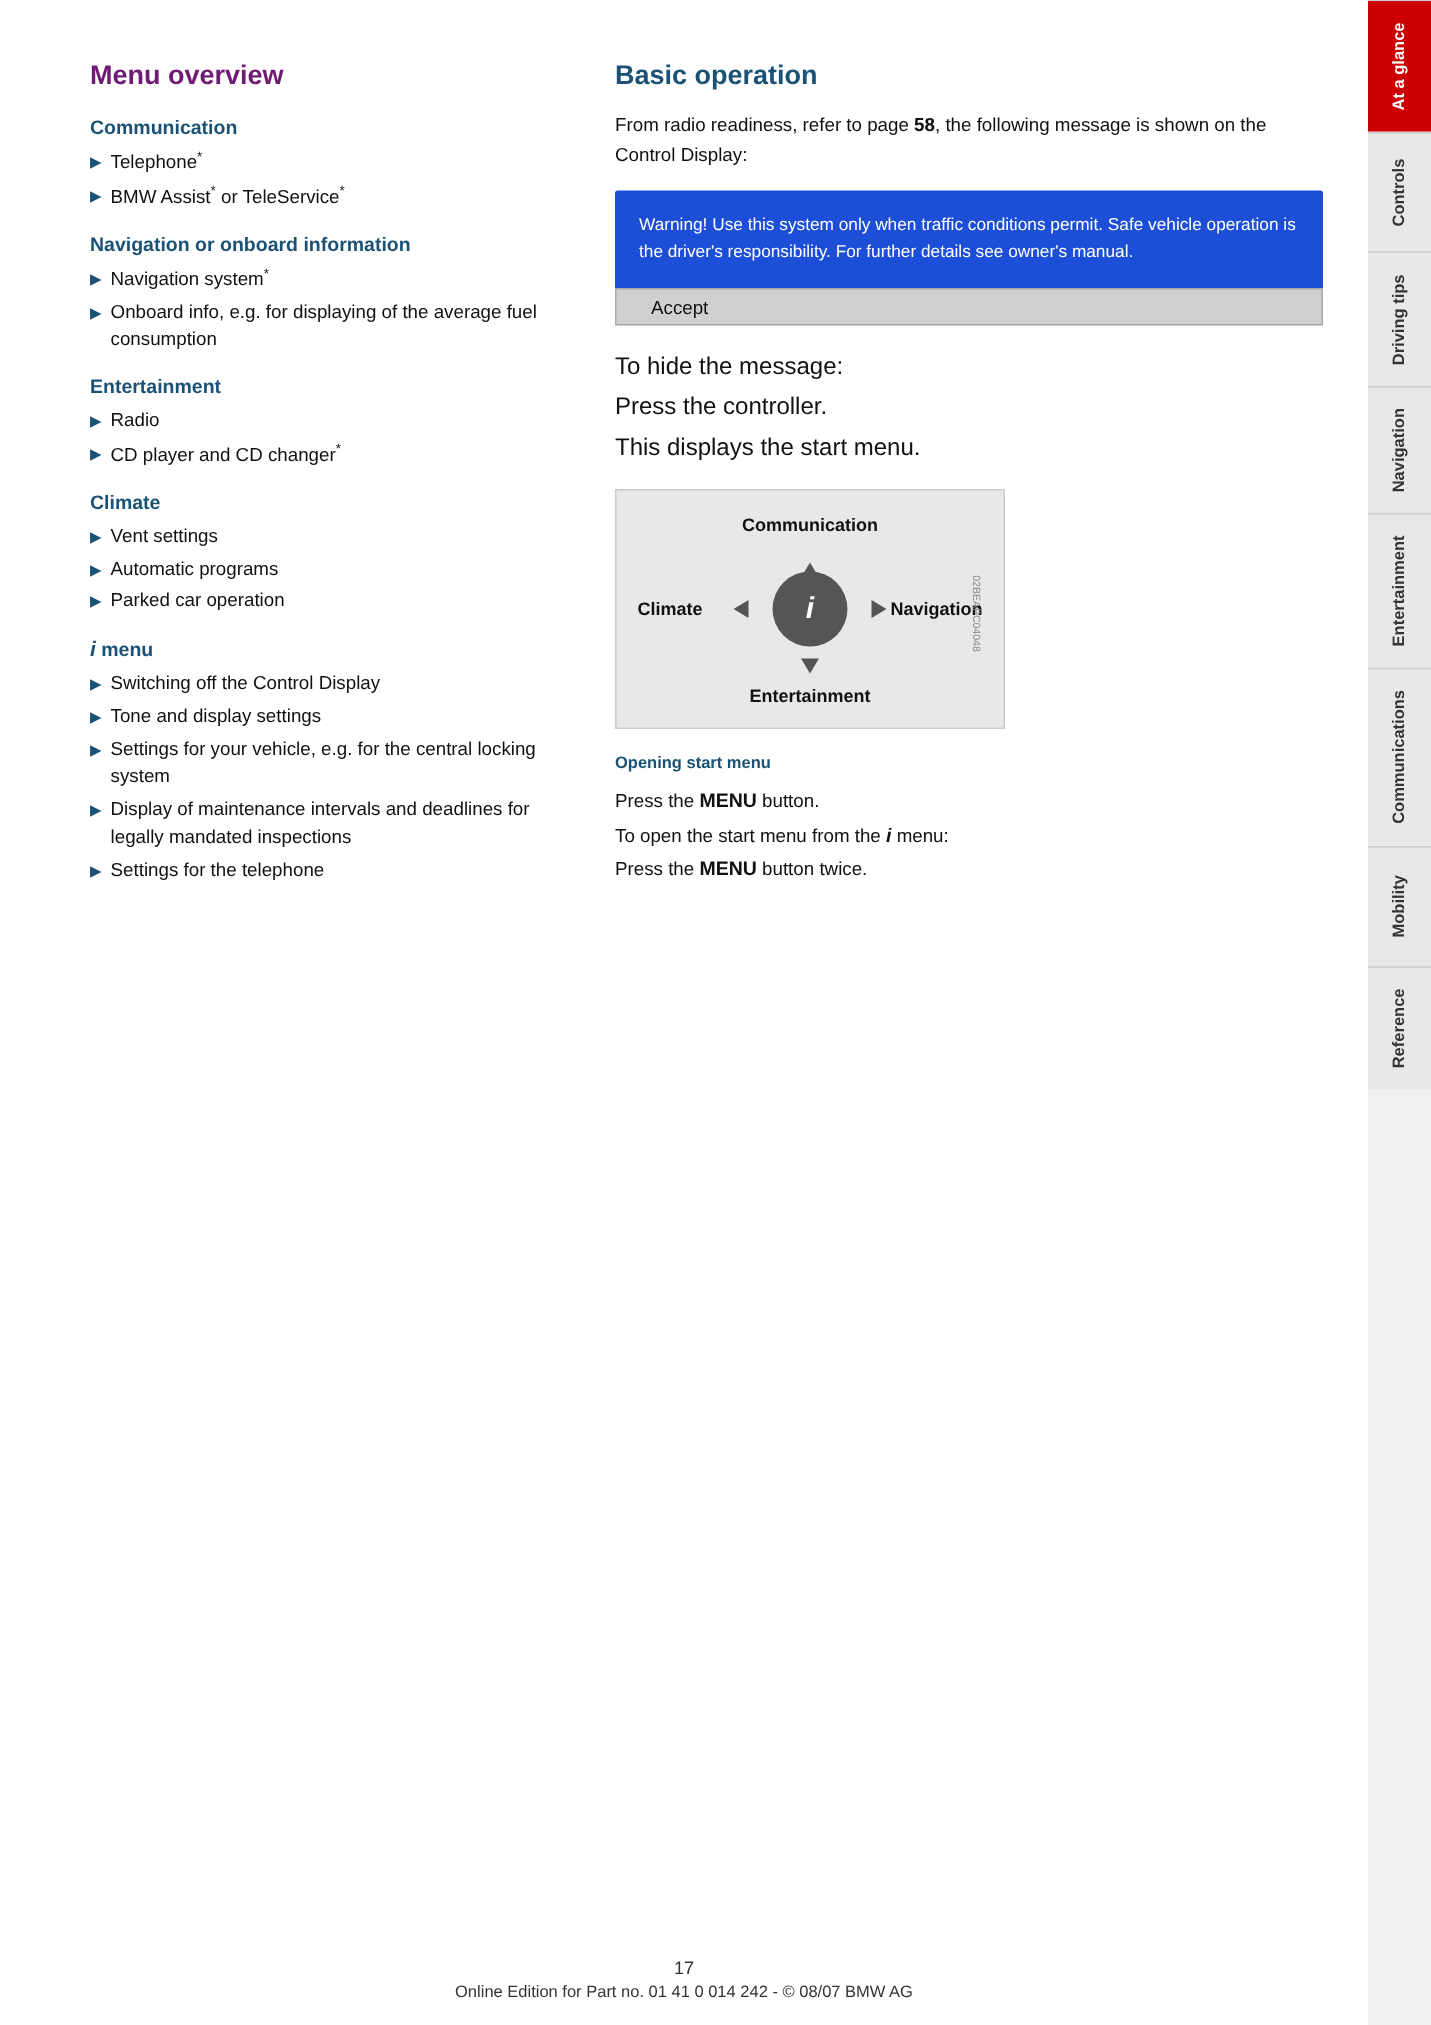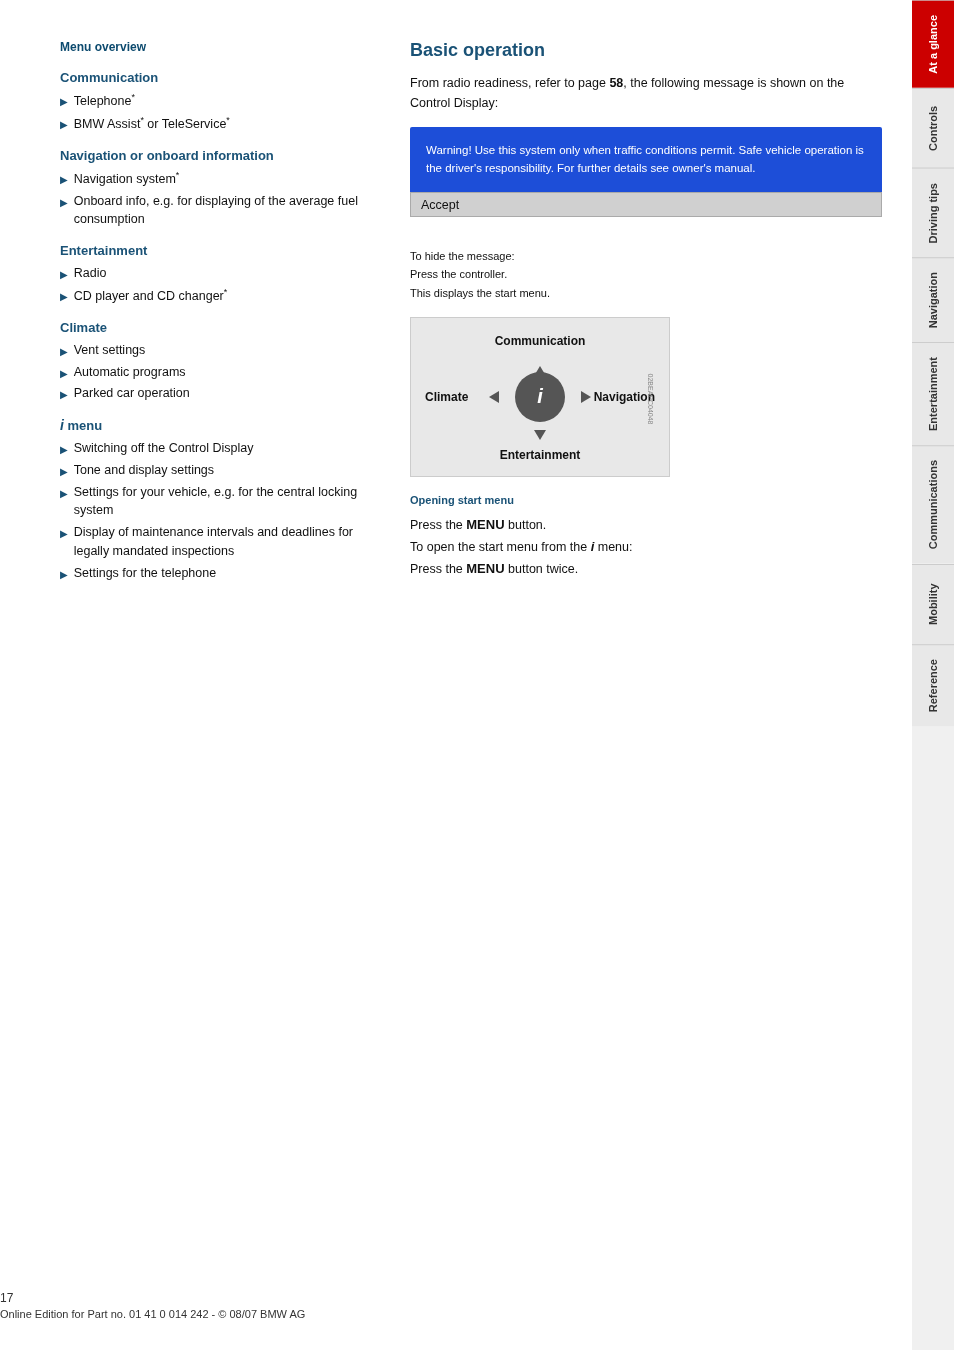--- a/index.html
+++ b/index.html
@@ -57,23 +57,23 @@
       align-items: center;
       justify-content: center;
     }
 
     .sidebar-tab.active {
       background: #cc0000;
       color: white;
     }
 
     .section-title {
-      font-size: 12px;
-      font-weight: bold;
-      color: #0c4a6e;
+      font-size: 18px;
+      font-weight: bold;
+      color: #701a75;
       margin-bottom: 16px;
     }
 
     .subsection-title {
       font-size: 13px;
       font-weight: bold;
       color: #1a5276;
       margin-bottom: 6px;
       margin-top: 14px;
     }
@@ -133,21 +133,21 @@
       background: #1d4ed8;
       color: white;
       padding: 14px 16px;
       font-size: 11.5px;
       line-height: 1.6;
       margin-bottom: 0;
       border-radius: 2px 2px 0 0;
     }
 
     .instruction-text {
-      font-size: 11px;
+      font-size: 16px;
       color: #111;
       line-height: 1.7;
       margin-bottom: 14px;
     }
 
     .start-menu-subtitle {
       font-size: 13px;
       font-weight: bold;
       color: #1a5276;
       margin-bottom: 10px;
@@ -279,24 +279,24 @@
       line-height: 1.7;
     }
 
     .menu-bold {
       font-weight: bold;
       font-size: 13px;
     }
 
     .footer-text {
       position: absolute;
-      bottom: 30px;
+      bottom: 16px;
       left: 0;
       right: 42px;
-      text-align: left;
+      text-align: center;
       font-size: 11px;
       color: #333;
     }
 
     .page-number {
       font-size: 12px;
       color: #333;
       display: block;
       margin-bottom: 3px;
     }
@@ -426,21 +426,21 @@
       <h1 class="basic-operation-title">Basic operation</h1>
 
       <p class="intro-text">
         From radio readiness, refer to page <strong>58</strong>, the following message is shown on the Control Display:
       </p>
 
       <div>
         <div class="warning-box">
           <span>Warning! Use this system only when traffic conditions permit. Safe vehicle operation is the driver's responsibility. For further details see owner's manual.</span>
         </div>
-        <div style="background:#d0d0d0; border:1px solid #aaa; padding:4px 10px; margin-bottom:30px;">
+        <div style="background:#d0d0d0; border:1px solid #aaa; padding:4px 23px; margin-bottom:14px;">
           <span style="font-size:12.5px; color:#111;">Accept</span>
         </div>
       </div>
 
       <div class="instruction-text">
         <span>To hide the message:<br></span>
         <span>Press the controller.<br></span>
         <span>This displays the start menu.<br></span>
       </div>
 

